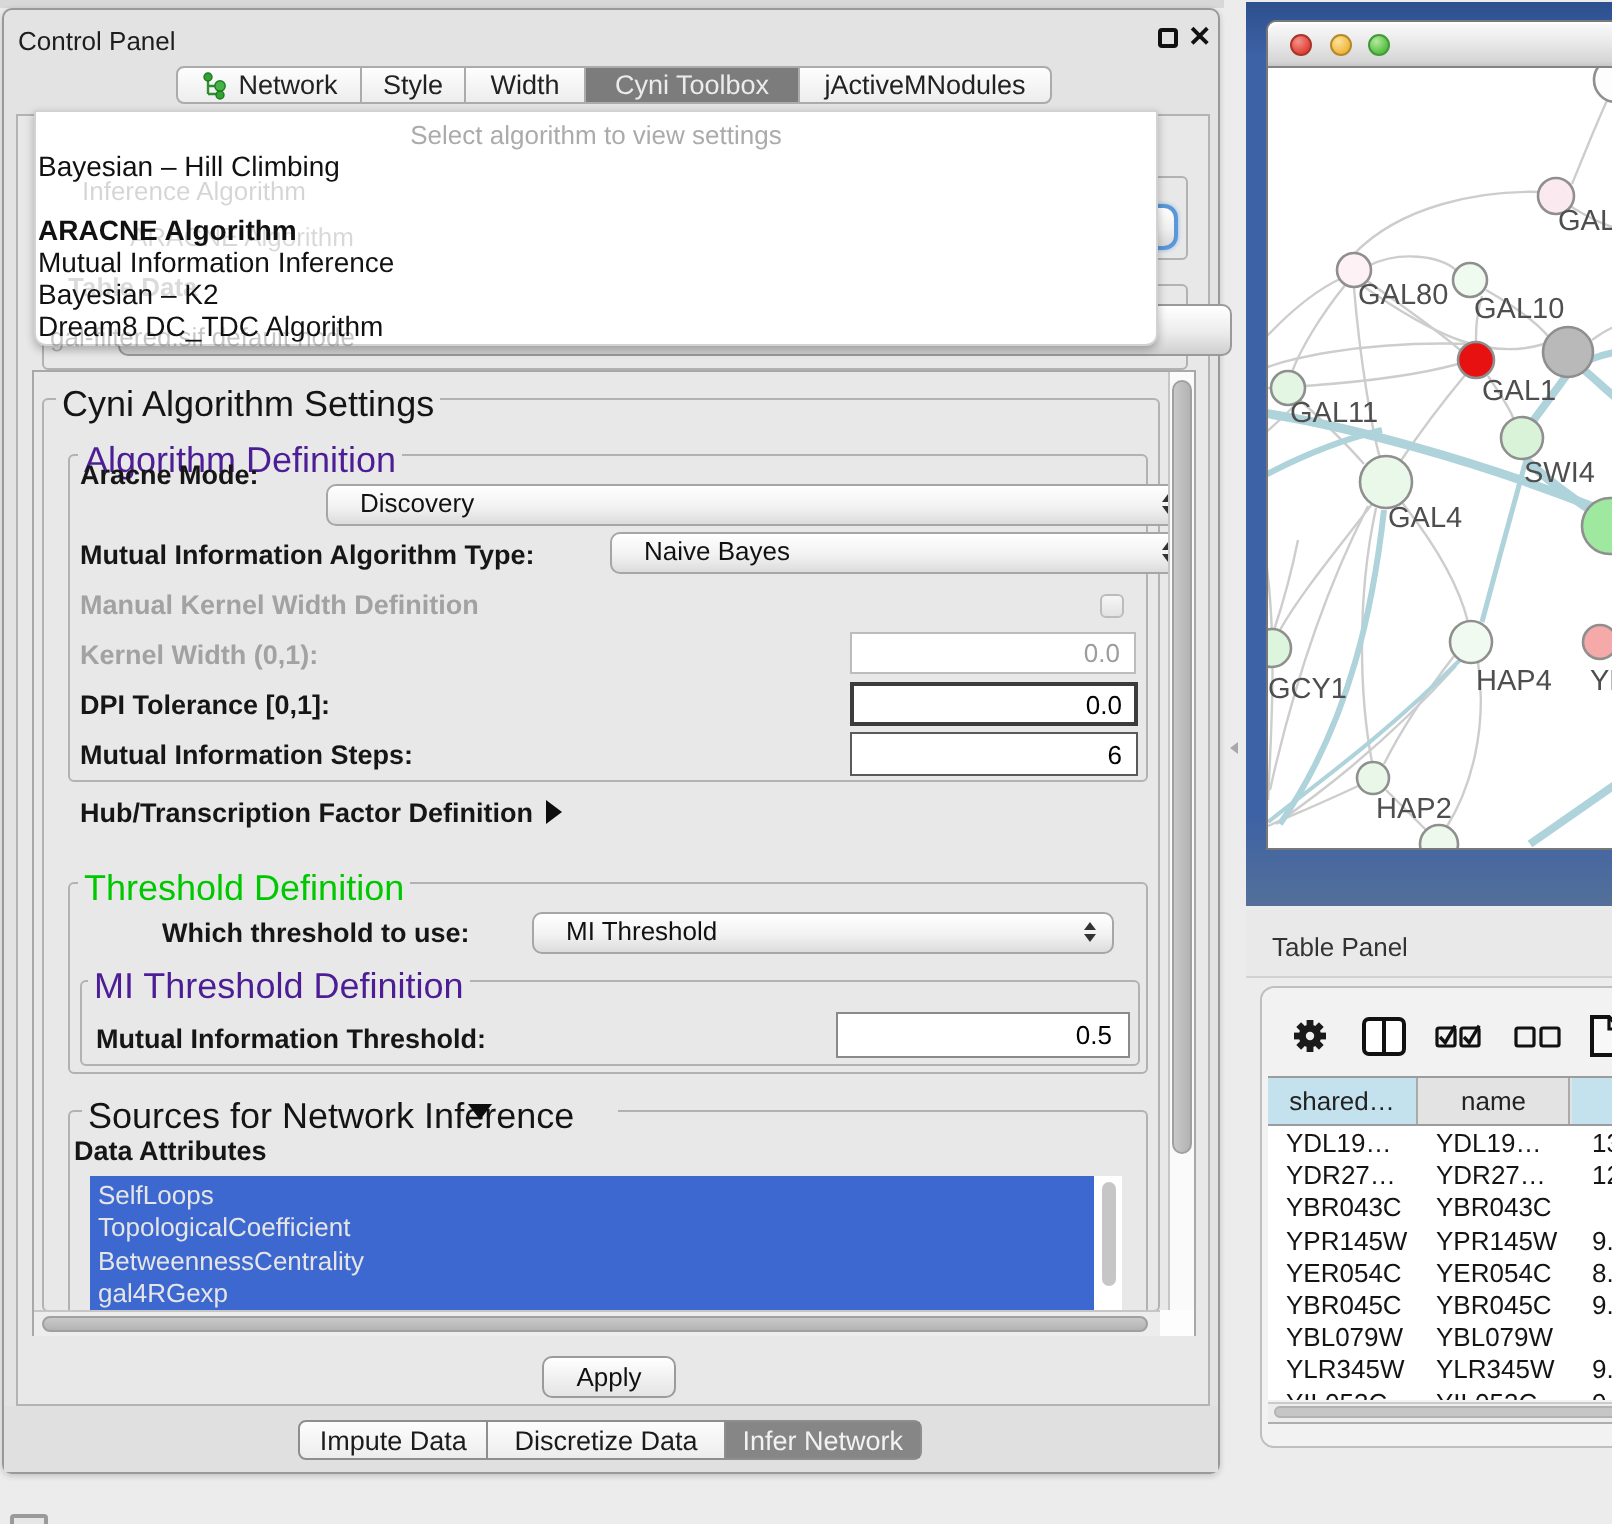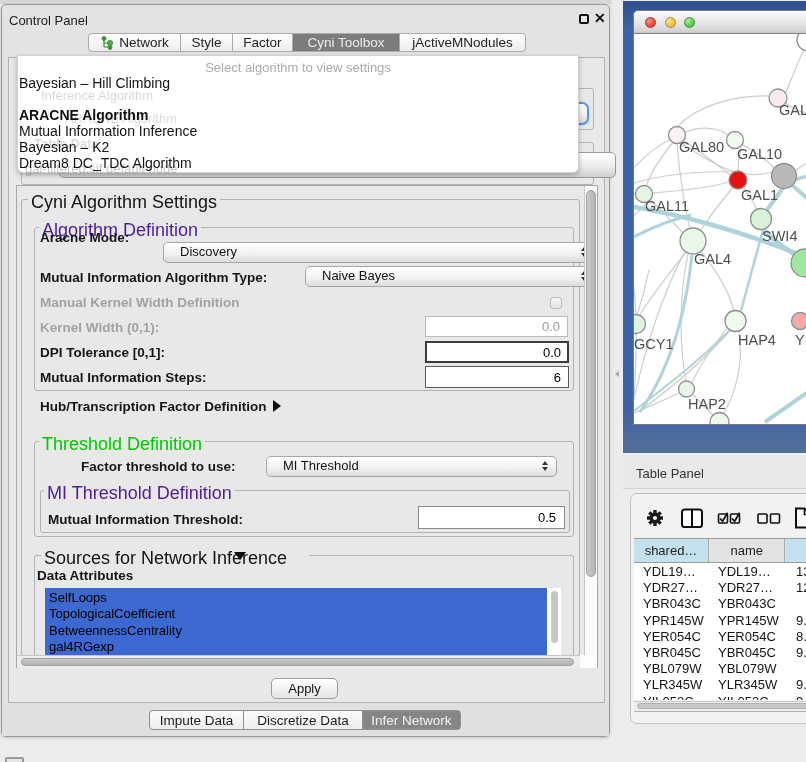--- a/index.html
+++ b/index.html
@@ -47,21 +47,21 @@
 .combo .ct { position:absolute; left:16px; top:1px; }
 .arr { position:absolute; right:7px; width:7px; display:block; }
 .arr span { display:block; }
 .arr .up { width:0;height:0;border-left:3.5px solid transparent;border-right:3.5px solid transparent;border-bottom:4.5px solid #333; margin-bottom:2px;}
 .arr .dn { width:0;height:0;border-left:3.5px solid transparent;border-right:3.5px solid transparent;border-top:4.5px solid #333;}
 
 .tfield { position:absolute; background:#fff; font-size:13px; text-align:right; }
 
 
 #datalist { left:45px; top:588px; width:502px; height:68px; background:#3c68cf;
-  color:#000000; font-size:13px; line-height:16.3px; padding:2px 0 2px 4px; overflow:hidden; }
+  color:#e5e5e5; font-size:13px; line-height:16.3px; padding:2px 0 2px 4px; overflow:hidden; }
 
 
 .sbtrack { position:absolute; background:#fafafa; }
 .sbthumb { position:absolute; background:linear-gradient(90deg,#c9c9c9,#b3b3b3); border:1px solid #a0a0a0; border-radius:5px; }
 
 
 #popup { left:17px; top:55px; width:562px; height:118px; background:#fff;
   border:1px solid #d2d2d2; border-radius:0 0 6px 6px;
   box-shadow:0 2px 5px rgba(0,0,0,0.28); }
 #popup .it { position:absolute; left:1px; font-size:14px; color:#111; }
@@ -108,21 +108,21 @@
 <div class="abs" id="tabband"></div>
 
 <div class="abs" id="tabs">
   <div class="seg" style="width:92px;"><svg width="15" height="16" viewBox="0 0 15 16" style="margin-right:4px;">
         <path d="M4 4 L4 12 M4 8 L9 8 M4 12 L9 12" stroke="#2f8f2f" stroke-width="1.2" fill="none"></path>
         <circle cx="4" cy="3.5" r="2" fill="#35a035" stroke="#1e7a1e" stroke-width="0.7"></circle>
         <circle cx="10" cy="8" r="2.6" fill="#47b247" stroke="#1e7a1e" stroke-width="0.7"></circle>
         <circle cx="10" cy="12.5" r="2" fill="#35a035" stroke="#1e7a1e" stroke-width="0.7"></circle>
       </svg>Network</div>
   <div class="seg" style="width:52px;">Style</div>
-  <div class="seg" style="width:60px;">Factor</div>
+  <div class="seg" style="width:60px;">Width</div>
   <div class="seg sel" style="width:107px;">Cyni Toolbox</div>
   <div class="seg" style="width:125px;">jActiveMNodules</div>
 </div>
 
 <div class="abs gbox" style="left:21px; top:88px; width:573px; height:42px;"></div>
 <div class="abs" style="left:136px; top:102px; width:453px; height:23px; border:2px solid #5a97d8; border-radius:7px; background:linear-gradient(#ffffff,#f0f0f0 55%,#d8d8d8); box-shadow:0 0 2px #8cb8e4;"></div>
 <div class="abs gbox" style="left:21px; top:142px; width:573px; height:43px;"></div>
 <div class="combo" style="left:30px; top:152px; width:557px; height:26px; border-color:#9a9a9a; background:linear-gradient(#ffffff,#ececec 55%,#cfcfcf);"></div>
 
 <div class="abs" id="spane"></div>
@@ -163,21 +163,21 @@
 
   <div class="lbl" style="left:40px; top:370px;">Mutual Information Steps:</div>
   <div class="tfield" style="left:425px; top:366px; width:144px; height:22px; border:1px solid #5a5a5a; color:#000; padding:3px 7px 0 0;">6</div>
 
   <div class="lbl" style="left:40px; top:399px;">Hub/Transcription Factor Definition</div>
   <div class="abs" style="left:273px; top:400px; width:0; height:0; border-top:6px solid transparent; border-bottom:6px solid transparent; border-left:8px solid #0d0d0d;"></div>
 
   <div class="abs gbox" style="left:34px; top:441px; width:540px; height:96px;"></div>
   <div class="gtitle green" style="left:39px; top:434px;">Threshold Definition</div>
 
-  <div class="lbl" style="left:81px; top:459px;">Factor threshold to use:</div>
+  <div class="lbl" style="left:81px; top:459px;">Which threshold to use:</div>
   <div class="combo" style="left:237px; top:456px; width:291px; height:21px;">
     <span class="ct">MI Threshold</span>
       <span class="arr" style="top:4px;">
         <span class="up"></span>
         <span class="dn"></span>
       </span>
     </div>
 
   <div class="abs gbox" style="left:40px; top:490px; width:530px; height:43px;"></div>
   <div class="gtitle blue" style="left:44px; top:483px;">MI Threshold Definition</div>

